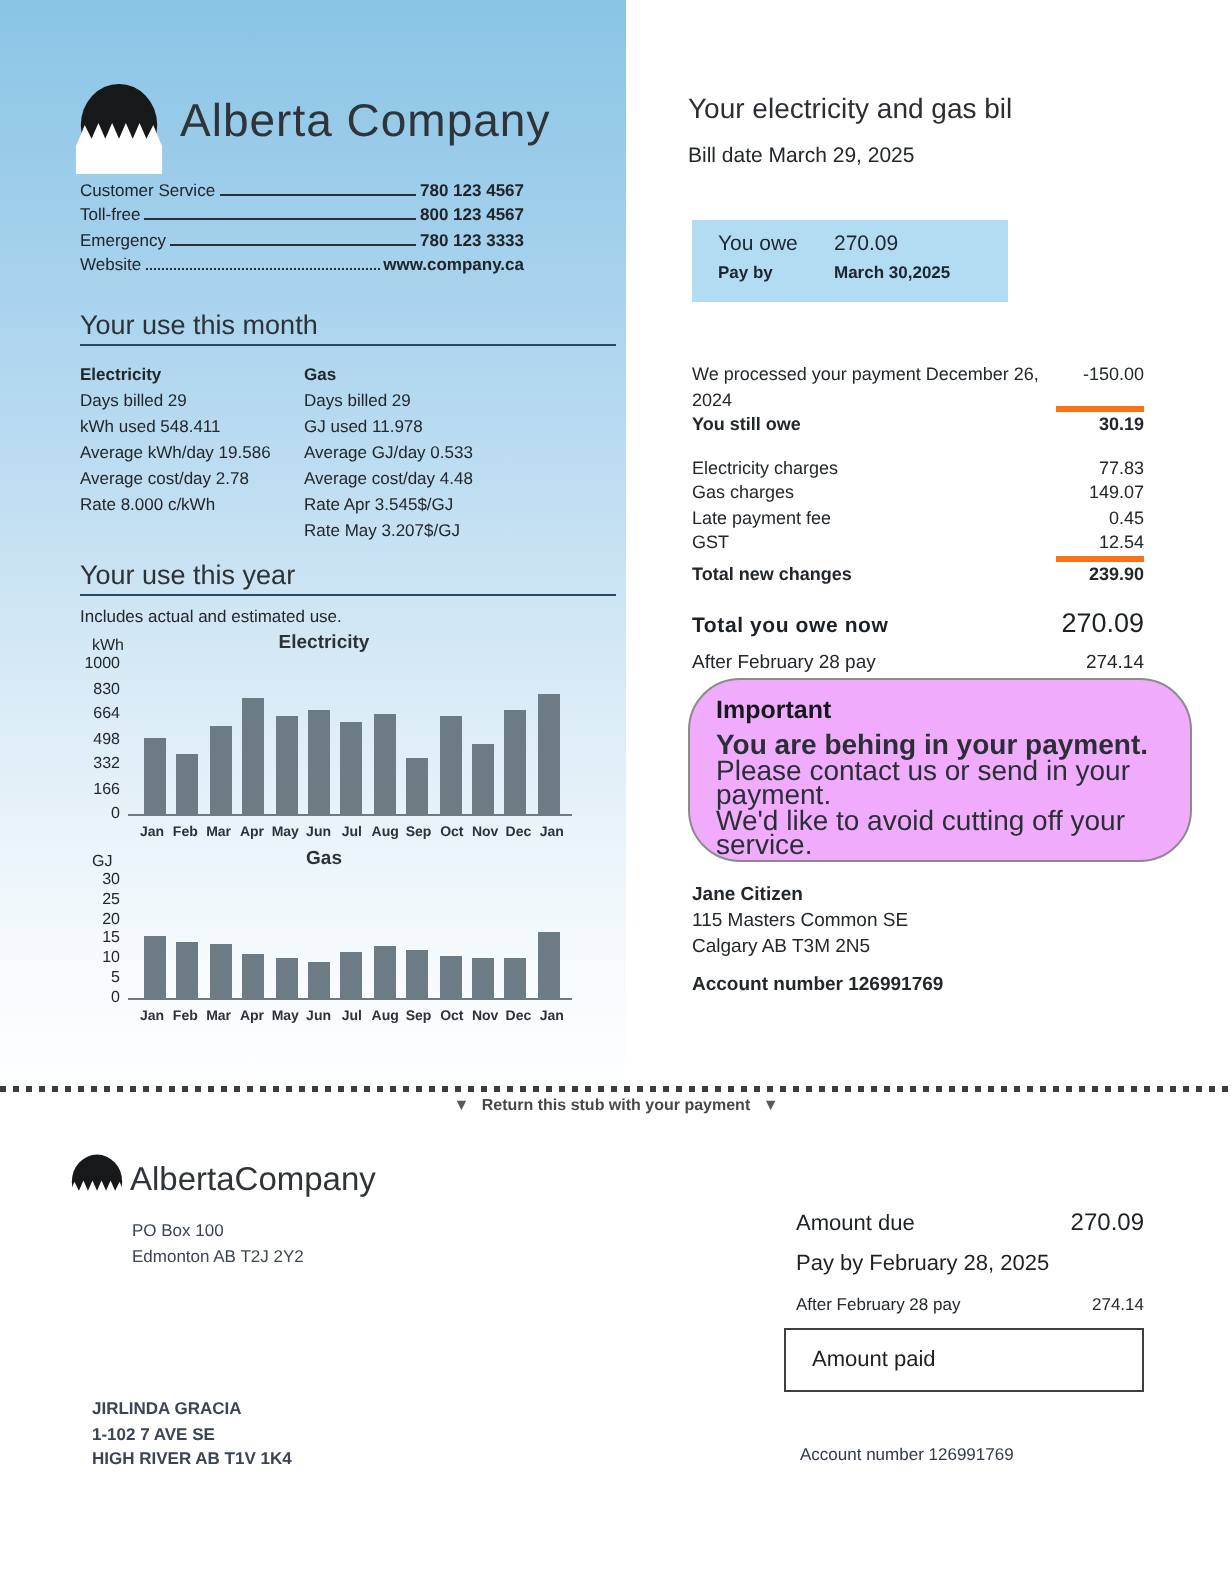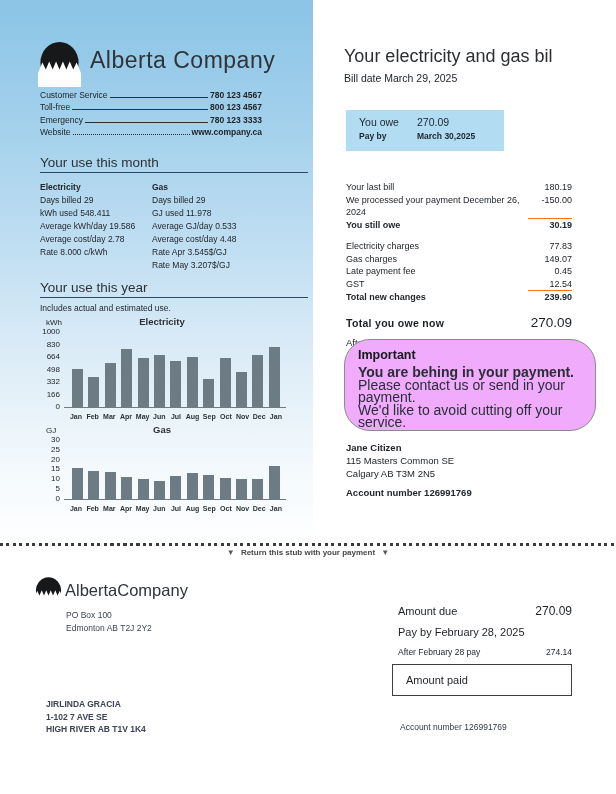--- a/index.html
+++ b/index.html
@@ -41,31 +41,31 @@
   .chart-gas .yticks{height:68px;margin-top:-4px;}
   .plot{flex:1;position:relative;border-bottom:1.5px solid #6f7a82;display:flex;
         align-items:flex-end;justify-content:space-between;padding:0 6px 0 8px;}
   .chart-elec .plot{height:76px;} .chart-gas .plot{height:60px;}
   .bar{width:11px;}
   .xlabels{display:flex;justify-content:space-between;margin-left:26px;padding:2px 3px 0 5px;
            font-size:7px;font-weight:700;color:#2c3237;}
   .xtick{width:14px;text-align:center;white-space:nowrap;}
 
   
-  .bill-title{position:absolute;left:344px;top:46px;font-size:18px;color:#2b2f34;}
+  .bill-title{position:absolute;left:344px;top:46px;font-size:14px;color:#2b2f34;}
   .bill-date{position:absolute;left:344px;top:72px;font-size:10.5px;color:#22272c;}
   .owe-box{position:absolute;left:346px;top:110px;width:158px;height:41px;background:#b1dcf1;
            padding:6px 0 0 13px;box-sizing:border-box;}
   .owe-row{display:flex;font-size:10.5px;color:#1d2530;margin-bottom:3px;}
   .owe-row .owe-lab{width:58px;}
   .owe-row.small{font-size:8.5px;font-weight:700;}
   .bill-table{position:absolute;left:346px;top:181px;width:226px;}
   .bill-row{display:flex;justify-content:space-between;font-size:9px;line-height:12.5px;color:#22272c;}
   .bill-row .val{min-width:44px;text-align:right;}
-  .bill-row.underline .val{border-bottom:1px solid #f97316;}
+  .bill-row.underline .val{border-bottom:3px solid #f97316;}
   .bill-row.bold{font-weight:700;}
   .gap{height:9px;}
   .total-row{display:flex;justify-content:space-between;align-items:baseline;margin-top:11px;color:#1b2026;}
   .total-row .lab{font-size:10.5px;font-weight:700;letter-spacing:.3px;}
   .total-row .val{font-size:13.5px;}
   .after-row{display:flex;justify-content:space-between;margin-top:7px;font-size:9.5px;color:#22272c;}
 
   .important{position:absolute;left:344px;top:339px;width:224px;height:74px;border:1.3px solid #8b8b8b;
              border-radius:26px;padding:8px 13px;box-sizing:content-box;background:#f0abfc;}
   .imp-title{font-size:12.5px;font-weight:700;color:#15181c;margin-bottom:4px;}
@@ -261,24 +261,20 @@
       <span>270.09</span>
     </div>
     <div class="owe-row small">
       <span class="owe-lab">Pay by</span>
       <span>March 30,2025</span>
     </div>
   </div>
 
   <div class="bill-table">
     <div>
-        <div class="bill-row">
-          <span class="lab">Your last bill</span>
-          <span class="val">180.19</span>
-        </div>
         <div class="bill-row underline">
           <span class="lab">We processed your payment December 26, 2024</span>
           <span class="val">-150.00</span>
         </div>
         <div class="bill-row bold">
           <span class="lab">You still owe</span>
           <span class="val">30.19</span>
         </div>
       </div>
     <div class="gap"></div>

